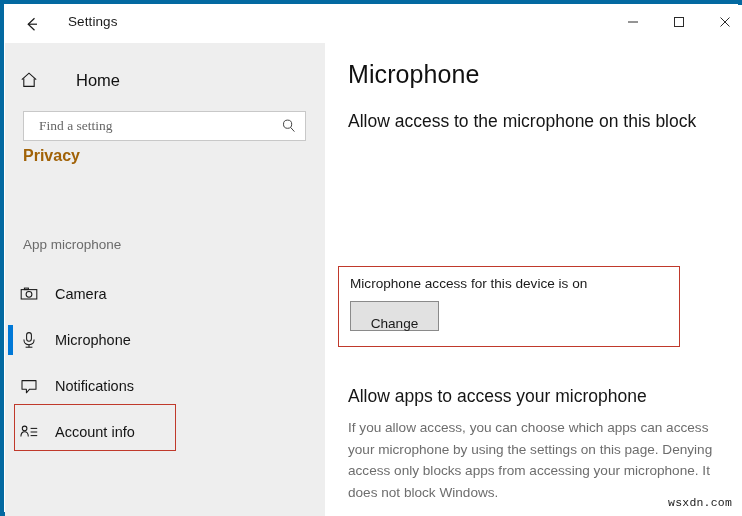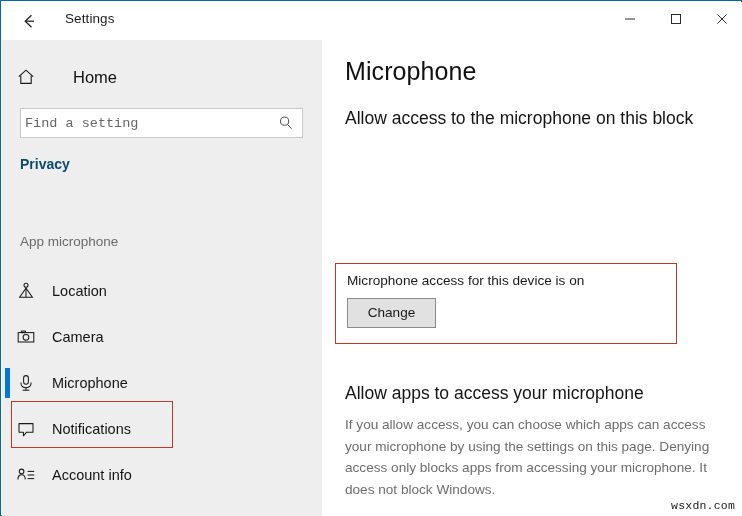--- a/index.html
+++ b/index.html
@@ -14,21 +14,21 @@
     overflow: hidden;
   }
 
   
   #window {
     position: absolute;
     left: 0; top: 0;
     width: 742px;
     height: 516px;
     box-sizing: border-box;
-    border: 1px solid #0369a1;
+    border: 4px solid #0369a1;
     background: #ffffff;
   }
 
   
   #titlebar {
     position: absolute;
     left: 1px; top: 1px;
     width: 740px;
     height: 38px;
     background: #ffffff;
@@ -104,41 +104,41 @@
     background: #ffffff;
     border: 1px solid #c8c8c8;
     display: flex;
     align-items: center;
     cursor: text;
   }
   #search-input {
     border: 0;
     outline: 0;
     background: transparent;
-    font-family: Liberation Mono, monospace;
+    font-family: Liberation Serif, serif;
     font-size: 13.5px;
     color: #0c4a6e;
-    padding: 0 0 0 4px;
+    padding: 0 0 0 15px;
     flex: 1;
     height: 100%;
   }
   #search-input::placeholder { color: #666666; opacity: 1; }
   #search-icon-wrap {
     width: 32px;
     display: flex;
     align-items: center;
     justify-content: center;
   }
   #category-title {
     position: absolute;
     left: 18px;
-    top: 116px;
-    font-size: 14px;
+    top: 104px;
+    font-size: 16px;
     font-weight: bold;
-    color: #0c4a6e;
+    color: #a16207;
   }
   #group-title {
     position: absolute;
     left: 18px;
     top: 194px;
     font-size: 13.5px;
     color: #6b6b6b;
   }
   #nav-list {
     position: absolute;
@@ -254,21 +254,21 @@
     top: 34px;
     width: 89px;
     height: 30px;
     box-sizing: border-box;
     background: #e1e1e1;
     border: 1px solid #8a8a8a;
     font-family: "Liberation Sans", sans-serif;
     font-size: 13.6px;
     color: #1a1a1a;
     cursor: default;
-    padding: 0;
+    padding: 8px;
     line-height: 28px;
     text-align: center;
   }
 
   
   #watermark {
     position: absolute;
     right: 6px;
     bottom: 3px;
     font-family: "Liberation Mono", monospace;
@@ -329,30 +329,20 @@
           <line x1="9.6" y1="9.4" x2="13.4" y2="13.6" stroke="#444" stroke-width="1"></line>
         </svg>
       </span>
     </div>
 
     <div id="category-title">Privacy</div>
     <div id="group-title">App microphone</div>
 
     <div id="nav-list">
 
-      <div class="nav-item">
-        <span class="nav-icon">
-          <svg width="20" height="20" viewBox="0 0 20 20">
-            <circle cx="10" cy="4.3" r="2" fill="none" stroke="#1a1a1a" stroke-width="1.05"></circle>
-            <path d="M10 6.4 L10 16.2" fill="none" stroke="#1a1a1a" stroke-width="1.05"></path>
-            <path d="M3.6 16.3 L10 7.2 L16.4 16.3 Z" fill="none" stroke="#1a1a1a" stroke-width="1.05"></path>
-          </svg>
-        </span>
-        <span class="nav-label">Location</span>
-      </div>
 
       <div class="nav-item">
         <span class="nav-icon">
           <svg width="20" height="20" viewBox="0 0 20 20">
             <rect x="2.2" y="5.6" width="15.6" height="9.4" fill="none" stroke="#1a1a1a" stroke-width="1.05"></rect>
             <circle cx="10" cy="10.3" r="2.9" fill="none" stroke="#1a1a1a" stroke-width="1.05"></circle>
             <rect x="5.4" y="4.1" width="4" height="1.5" fill="none" stroke="#1a1a1a" stroke-width="1.05"></rect>
           </svg>
         </span>
         <span class="nav-label">Camera</span>

